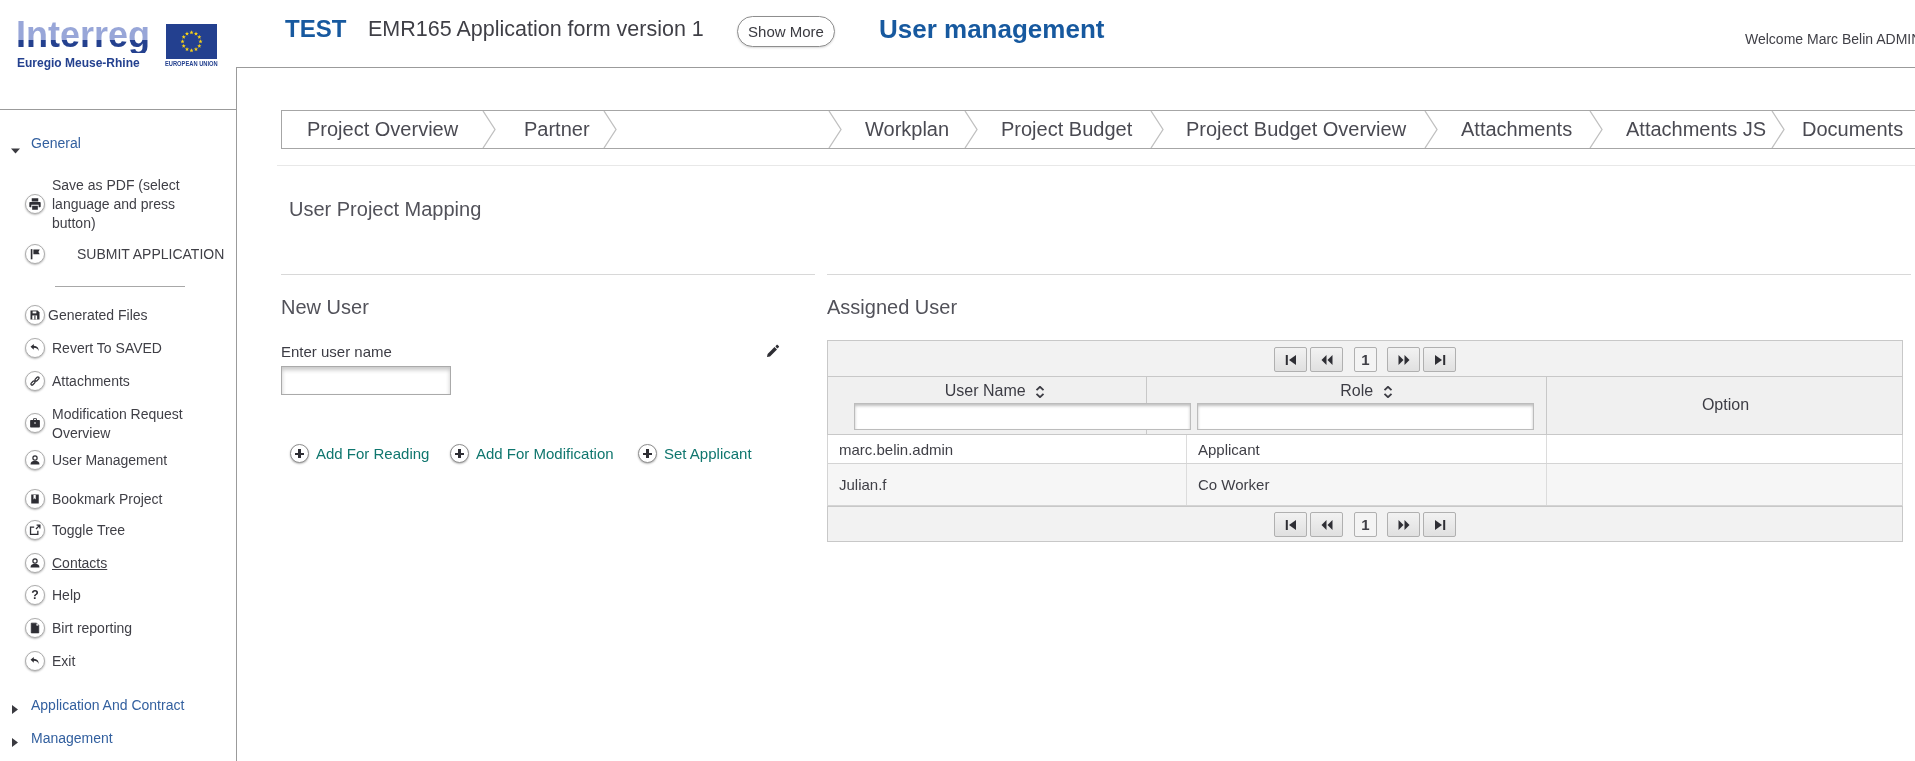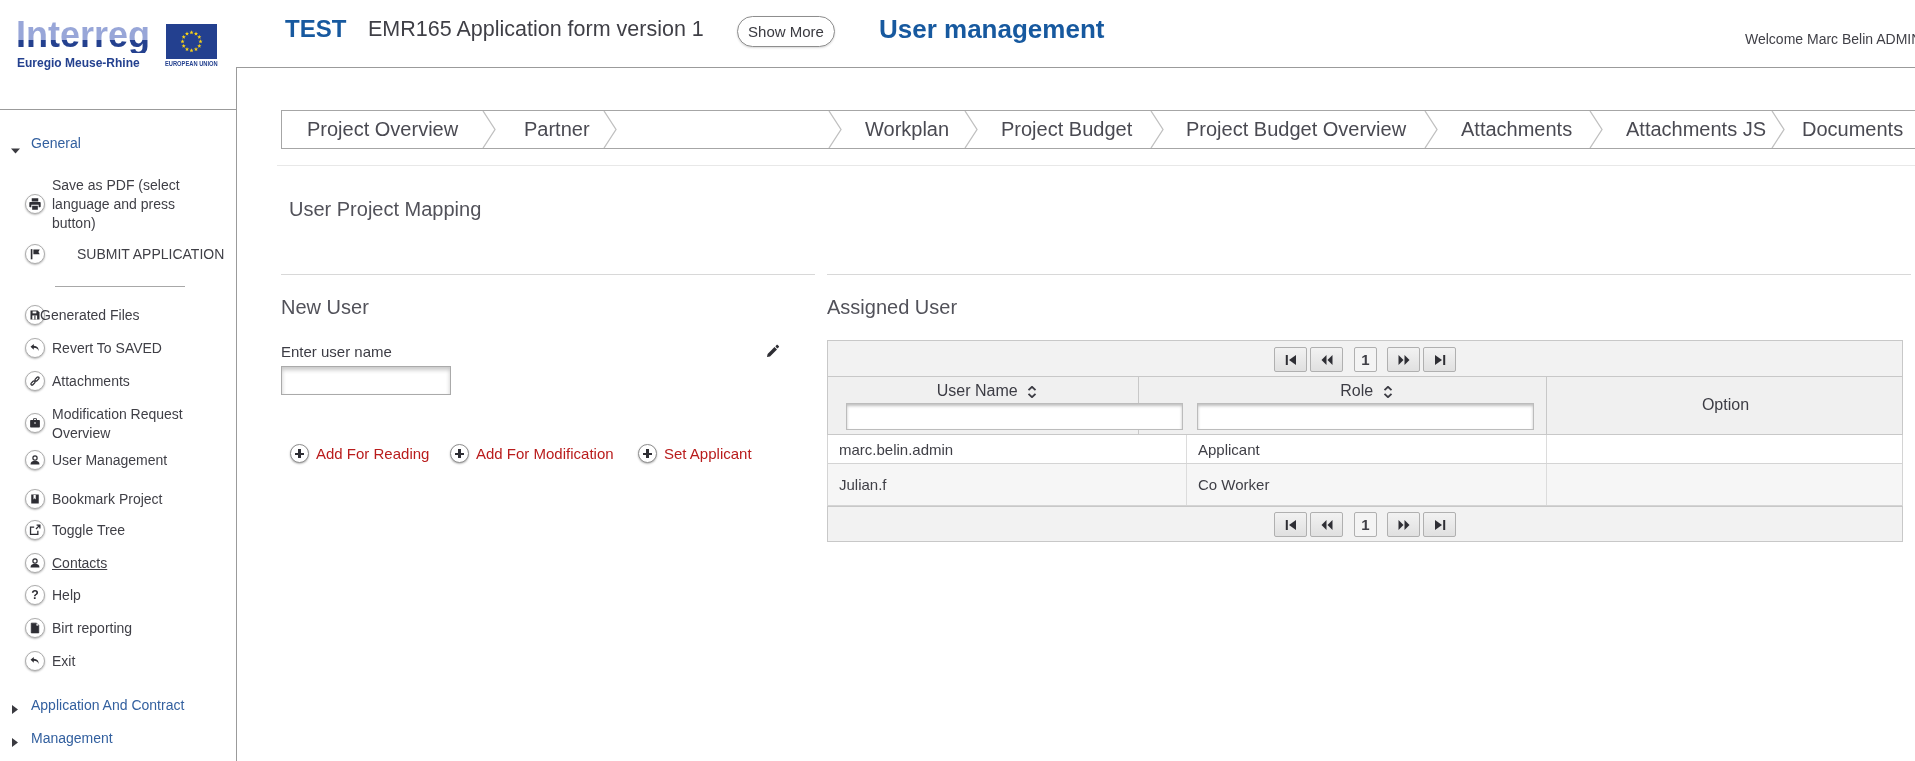--- a/index.html
+++ b/index.html
@@ -58,21 +58,21 @@
 #lbl-enter { left:281px; top:343px; font-size:15px; color:#3c3c44; }
 #inp-user { left:281px; top:366px; width:170px; height:29px; background:#fff;
   border:1px solid #aaa; box-shadow:inset 0 3px 4px rgba(0,0,0,0.22); }
 #pencil { left:764px; top:343px; }
 .addbtn { display:flex; align-items:center; }
 .plus-circle { width:19px; height:19px; border-radius:50%; background:#fff;
   border:1px solid #8f8f8f; box-shadow:0 1px 2px rgba(0,0,0,0.3); position:relative; flex:0 0 auto; }
 .plus-circle:before, .plus-circle:after { content:""; position:absolute; background:#2e2e34; }
 .plus-circle:before { left:4px; top:7.5px; width:9px; height:2.4px; }
 .plus-circle:after { left:7.3px; top:4.2px; width:2.4px; height:9px; }
-.addlbl { font-size:15px; color:#b91c1c; margin-left:7px; }
+.addlbl { font-size:15px; color:#0f766e; margin-left:7px; }
 
 
 #tbl { left:827px; top:340px; width:1076px; height:202px; }
 .pgbar { position:absolute; left:0; width:1076px; height:37px; background:#f2f2f2;
   border:1px solid #c8c8c8; }
 #pg-top { top:0; }
 #pg-bot { top:166px; height:36px; }
 .pgbtns { position:absolute; left:50%; transform:translateX(-50%); display:flex; }
 .pgbtn { width:33px; height:25px; background:linear-gradient(#f2f2f2,#e0e0e0);
   border:1px solid #b0b0b0; border-radius:2px; margin-right:3px;
@@ -170,21 +170,21 @@
       </div>
       <div class="abs mi-text" style="left:52px; top:245px;margin-left:25px;">SUBMIT APPLICATION</div>
       <div class="abs mi-icon" style="left:25px; top:305px;">
         <svg width="12" height="12" viewBox="0 0 16 16">
           <path d="M2 2 h9.5 l2.5 2.5 V14 H2 Z" fill="#2e2e34"></path>
           <rect x="4.8" y="3.2" width="5" height="2.6" fill="#fff"></rect>
           <rect x="4.4" y="8.6" width="6.4" height="5.4" fill="#fff"></rect>
           <rect x="7.2" y="8.6" width="1.4" height="5.4" fill="#2e2e34"></rect>
         </svg>
       </div>
-      <div class="abs mi-text" style="left:40px; top:306px;">Generated Files</div>
+      <div class="abs mi-text" style="left:48px; top:306px;">Generated Files</div>
       <div class="abs mi-icon" style="left:25px; top:338px;">
         <svg width="13" height="13" viewBox="0 0 16 16">
           <path d="M6.5 3 L2.5 6.5 L6.5 10 V7.8 C9.5 7.8 11.5 9 12.5 11.6 C12.8 8 10.5 5.4 6.5 5.2 Z" fill="#2e2e34"></path>
         </svg>
       </div>
       <div class="abs mi-text" style="left:52px; top:339px;">Revert To SAVED</div>
       <div class="abs mi-icon" style="left:25px; top:371px;">
         <svg width="13" height="13" viewBox="0 0 16 16">
           <g transform="rotate(45 8 8)">
             <rect x="6.6" y="1.5" width="2.8" height="6" rx="1.4" fill="none" stroke="#2e2e34" stroke-width="1.6"></rect>
@@ -341,21 +341,21 @@
           </div>
           <div class="pgbtn" style="margin-right:0">
             <svg width="12" height="10" viewBox="0 0 12 10">
               <path d="M1 0 L1 10 L8 5 Z" fill="#2e2e34"></path>
               <rect x="9.2" y="0" width="2" height="10" fill="#2e2e34"></rect>
             </svg>
           </div>
         </div>
       </div>
     <div id="thead">
-      <div class="th" style="left:8px; width:303px;">
+      <div class="th" style="left:16px; width:303px;">
         <div class="th-title">User Name <svg class="sorticon" width="10" height="12" viewBox="0 0 10 12">
               <path d="M1.5 4.2 L5 0.8 L8.5 4.2" fill="none" stroke="#3c3c44" stroke-width="1.8"></path>
               <path d="M1.5 7.8 L5 11.2 L8.5 7.8" fill="none" stroke="#3c3c44" stroke-width="1.8"></path>
             </svg></div>
         <div class="th-filter" style="width:337px;"></div>
       </div>
       <div class="th" style="left:359px; width:360px;">
         <div class="th-title">Role <svg class="sorticon" width="10" height="12" viewBox="0 0 10 12">
               <path d="M1.5 4.2 L5 0.8 L8.5 4.2" fill="none" stroke="#3c3c44" stroke-width="1.8"></path>
               <path d="M1.5 7.8 L5 11.2 L8.5 7.8" fill="none" stroke="#3c3c44" stroke-width="1.8"></path>

